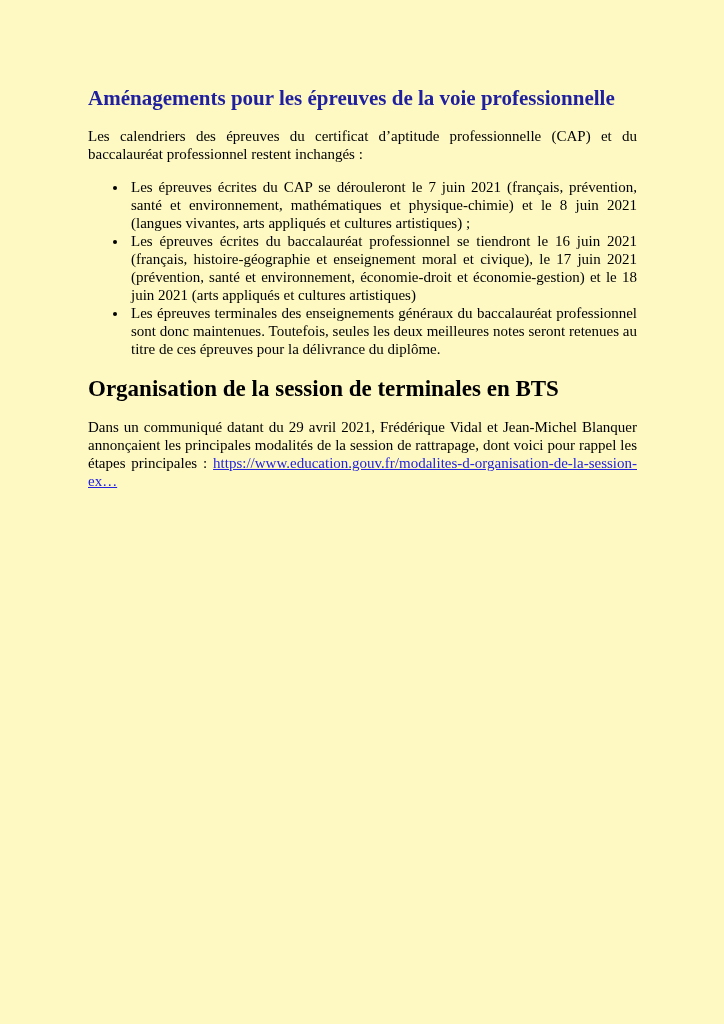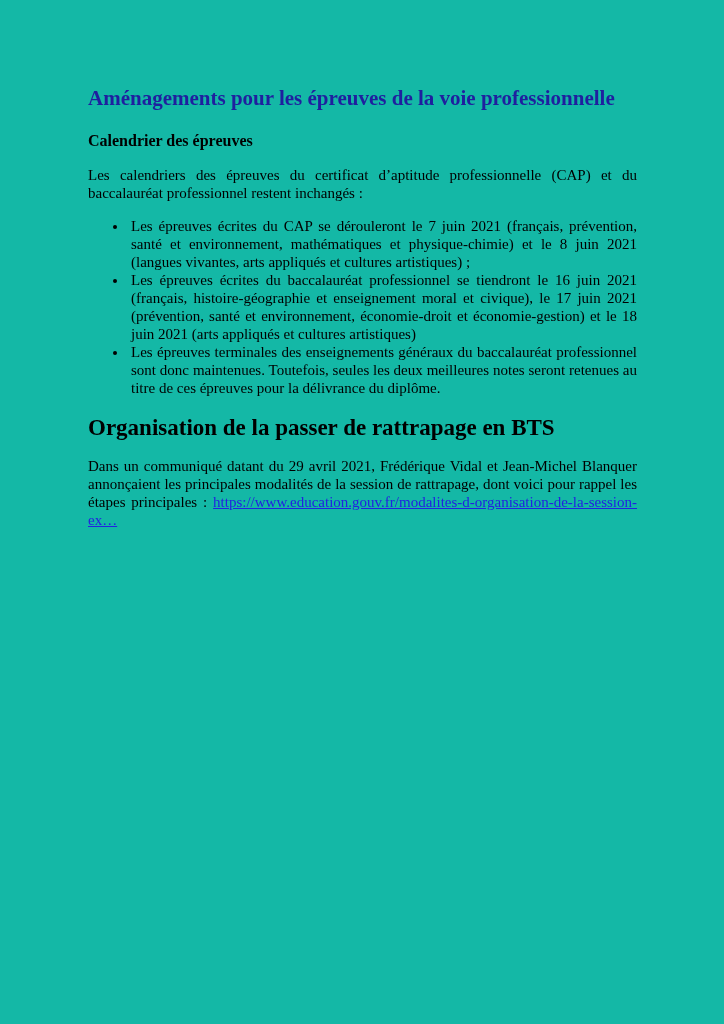--- a/index.html
+++ b/index.html
@@ -5,21 +5,21 @@
   html, body {
     margin: 0;
     padding: 0;
     background: #ffffff;
   }
   .page {
     position: relative;
     width: 724px;
     height: 1024px;
     box-sizing: border-box;
-    background: #14b8a6;
+    background: #fef9c3;
     padding: 86px 87px 0 88px;
     font-family: "Liberation Serif", "DejaVu Serif", serif;
     font-size: 15px;
     line-height: 18px;
     color: #000000;
     overflow: hidden;
   }
   .doc-title {
     margin: 0;
     font-size: 21px;
@@ -64,34 +64,33 @@
     margin-top: 14px;
   }
 </style>
 </head>
 <body>
 
 <div class="page">
 
   <h1 class="doc-title">Aménagements pour les épreuves de la voie professionnelle</h1>
 
-  <h2 class="section-heading">Calendrier des épreuves</h2>
 
   <p class="para">Les calendriers des épreuves du certificat d’aptitude professionnelle (CAP) et du baccalauréat professionnel restent inchangés&nbsp;:</p>
 
   <ul class="exam-list">
     <li>Les épreuves écrites du CAP se dérouleront le 7 juin 2021 (français, prévention, santé et environnement, mathématiques et physique-chimie) et le 8 juin 2021 (langues vivantes, arts appliqués et cultures artistiques)&nbsp;;</li>
     <li>Les épreuves écrites du baccalauréat professionnel se tiendront le 16 juin 2021 (français, histoire-géographie et enseignement moral et civique), le 17 juin 2021 (prévention, santé et environnement, économie-droit et économie-gestion) et le 18 juin 2021 (arts appliqués et cultures artistiques)</li>
     <li>Les épreuves terminales des enseignements généraux du baccalauréat professionnel sont donc maintenues. Toutefois, seules les deux meilleures notes seront retenues au titre de ces épreuves pour la délivrance du diplôme.</li>
   </ul>
 
 
 
 
 
-  <h2 class="big-heading">Organisation de la passer de rattrapage en BTS</h2>
+  <h2 class="big-heading">Organisation de la session de terminales en BTS</h2>
 
   <p class="para">
     <span>Dans un communiqué datant du 29 avril 2021, Frédérique Vidal et Jean-Michel Blanquer annonçaient les principales modalités de la session de rattrapage, dont voici pour rappel les étapes principales&nbsp;:</span>
     <a class="doc-link" href="#">https://www.education.gouv.fr/modalites-d-organisation-de-la-session-ex…</a>
   </p>
 
 </div>
 
 </body></html>

